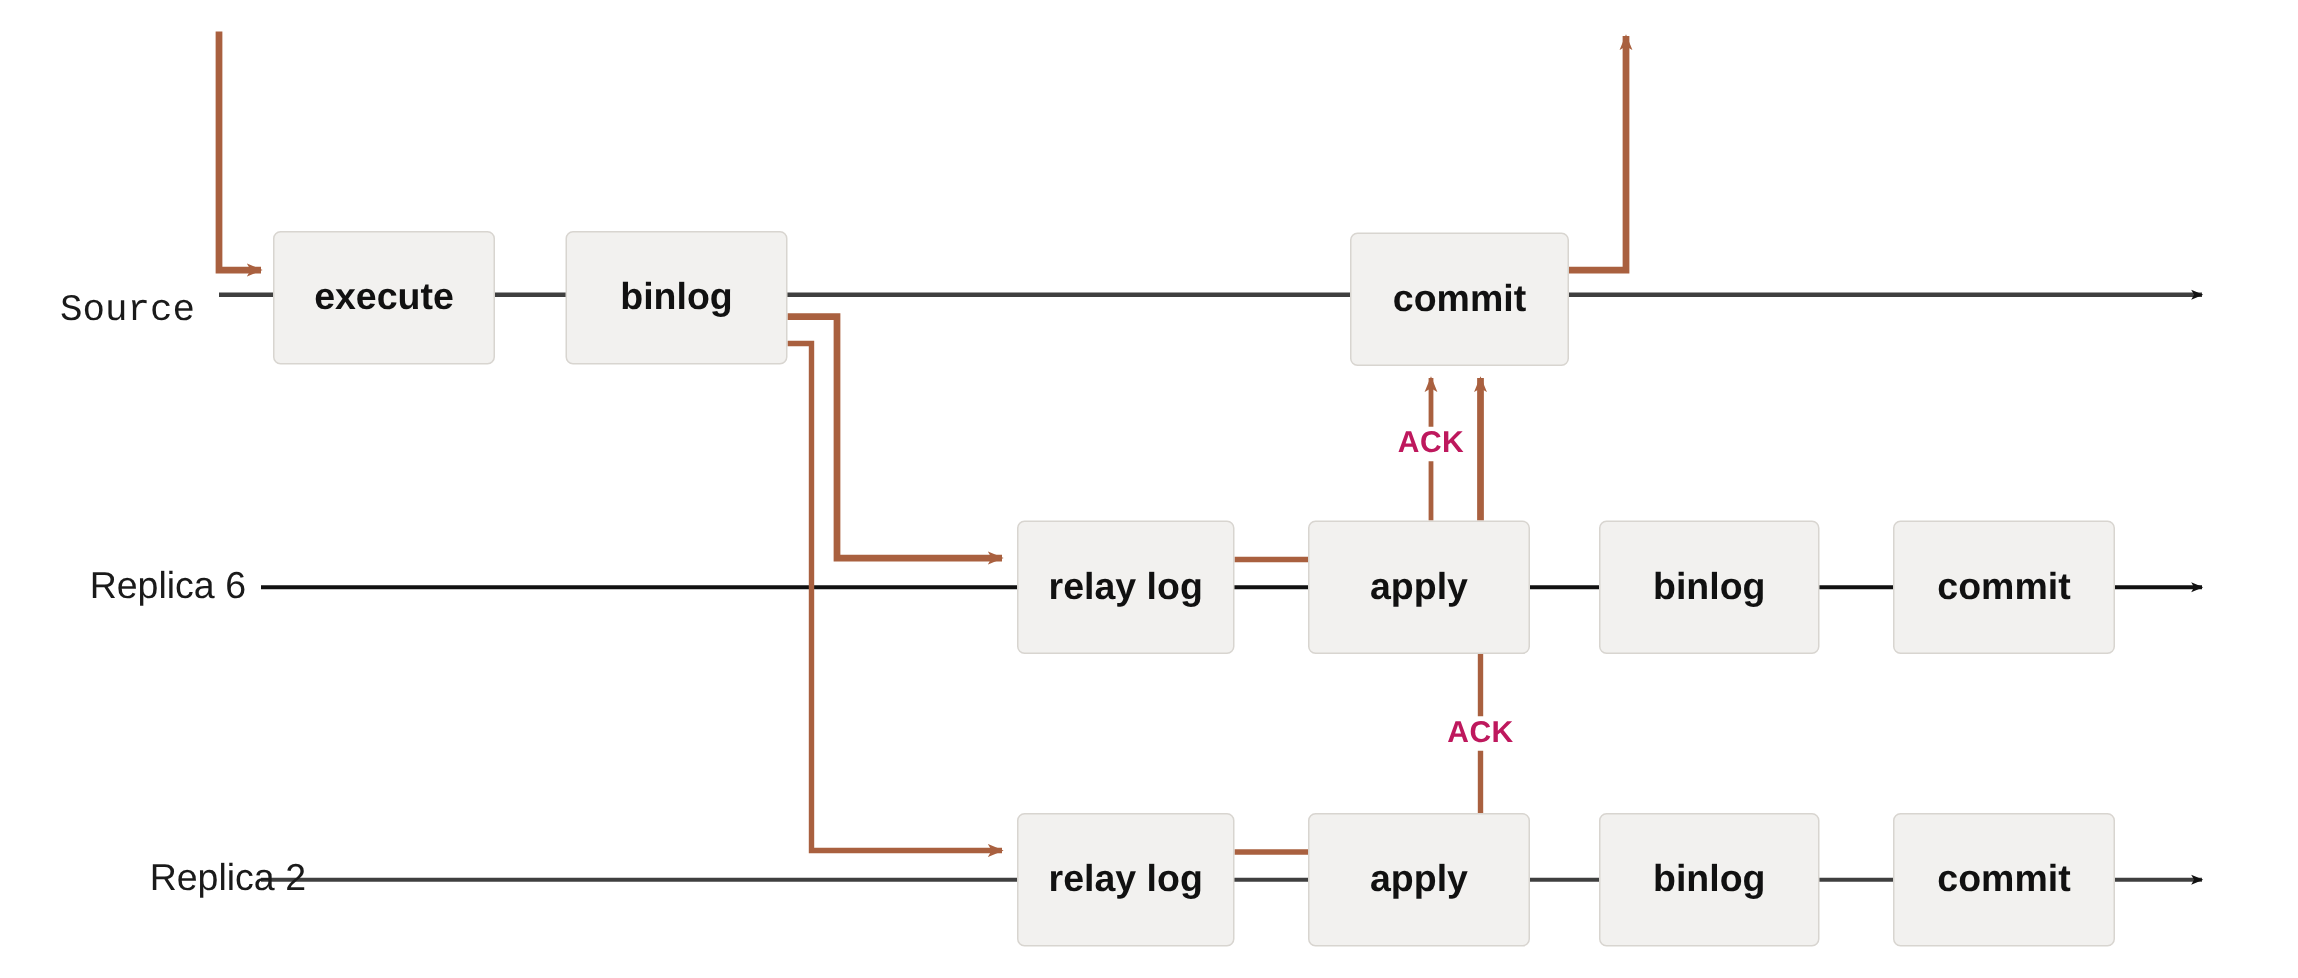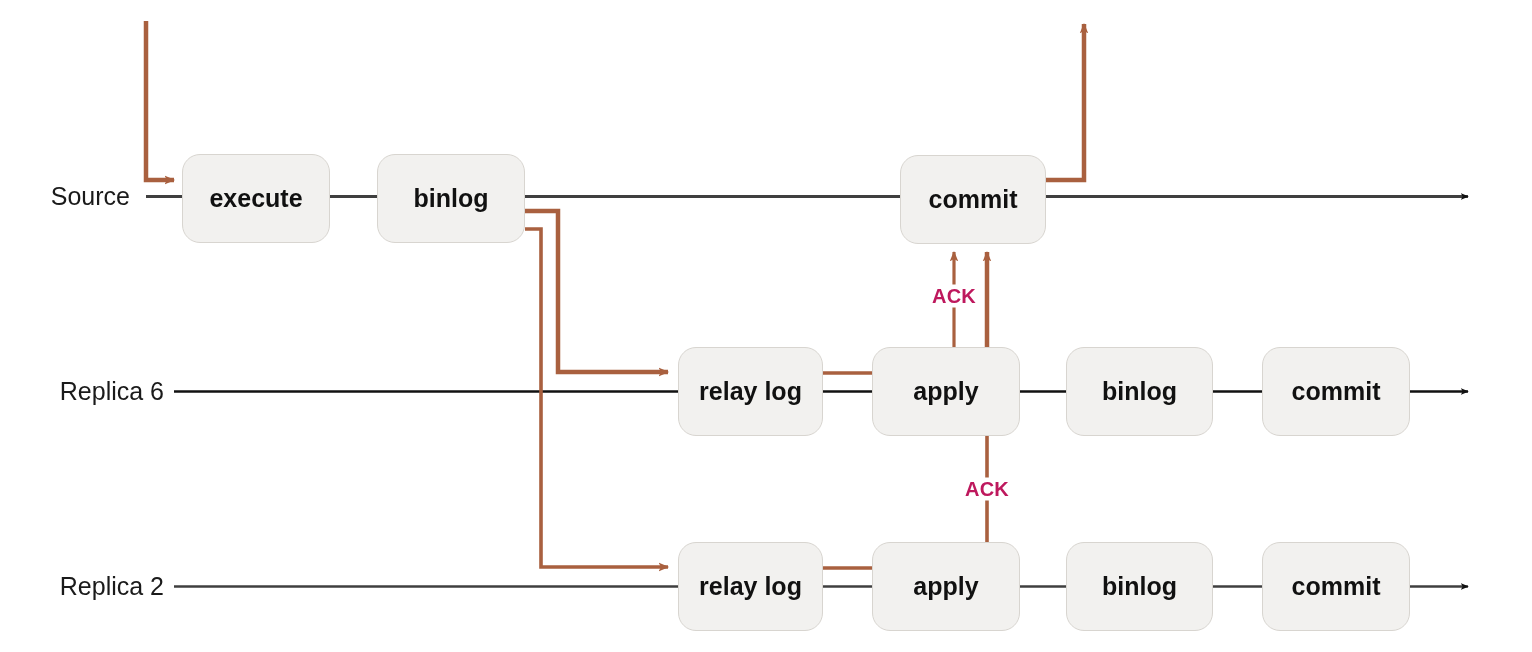--- a/index.html
+++ b/index.html
@@ -31,21 +31,21 @@
     color: #1a1a1a;
     font-family: "Liberation Sans", sans-serif;
     white-space: nowrap;
     text-align: right;
     transform: translateY(-50%);
   }
   .node-box {
     position: absolute;
     background: #f2f1ef;
     border: 1.5px solid #d8d5d0;
-    border-radius: 18px;
+    border-radius: 5px;
     display: flex;
     align-items: center;
     justify-content: center;
     box-sizing: border-box;
     font-size: 25px;
     font-weight: bold;
     color: #111111;
     font-family: "Liberation Sans", sans-serif;
     white-space: nowrap;
     text-align: right;
@@ -113,23 +113,23 @@
       <path stroke-width="3.2" d="M954,347 L954,287"></path>
 
       <path d="M987,347 L987,252" marker-end="url(#arrow-orange)"></path>
       <path stroke-width="3.6" d="M987,498 L987,436"></path>
       <path stroke-width="3.6" d="M987,542 L987,481"></path>
 
       <path d="M1046,180 L1084,180 L1084,24" marker-end="url(#arrow-orange)"></path>
     </g>
   </svg>
 
-  <div class="lane-label" style="left:0; width:130px; top:196px;">Source</div>
+  <div class="lane-label" style="left:0; width:130px; top:207px;font-family:Liberation Mono, monospace;">Source</div>
   <div class="lane-label" style="left:0; width:164px; top:391px;">Replica 6</div>
-  <div class="lane-label" style="left:0; width:164px; top:586px;">Replica 2</div>
+  <div class="lane-label" style="left:0; width:164px; top:586px;padding-left:40px;">Replica 2</div>
 
   <div class="node-box" style="left:182px; top:154px; width:148px; height:89px;">execute</div>
   <div class="node-box" style="left:377px; top:154px; width:148px; height:89px;">binlog</div>
   <div class="node-box" style="left:900px; top:155px; width:146px; height:89px;">commit</div>
 
   <div class="node-box" style="left:678px; top:347px; width:145px; height:89px;">relay log</div>
   <div class="node-box" style="left:872px; top:347px; width:148px; height:89px;">apply</div>
   <div class="node-box" style="left:1066px; top:347px; width:147px; height:89px;">binlog</div>
   <div class="node-box" style="left:1262px; top:347px; width:148px; height:89px;">commit</div>
 

